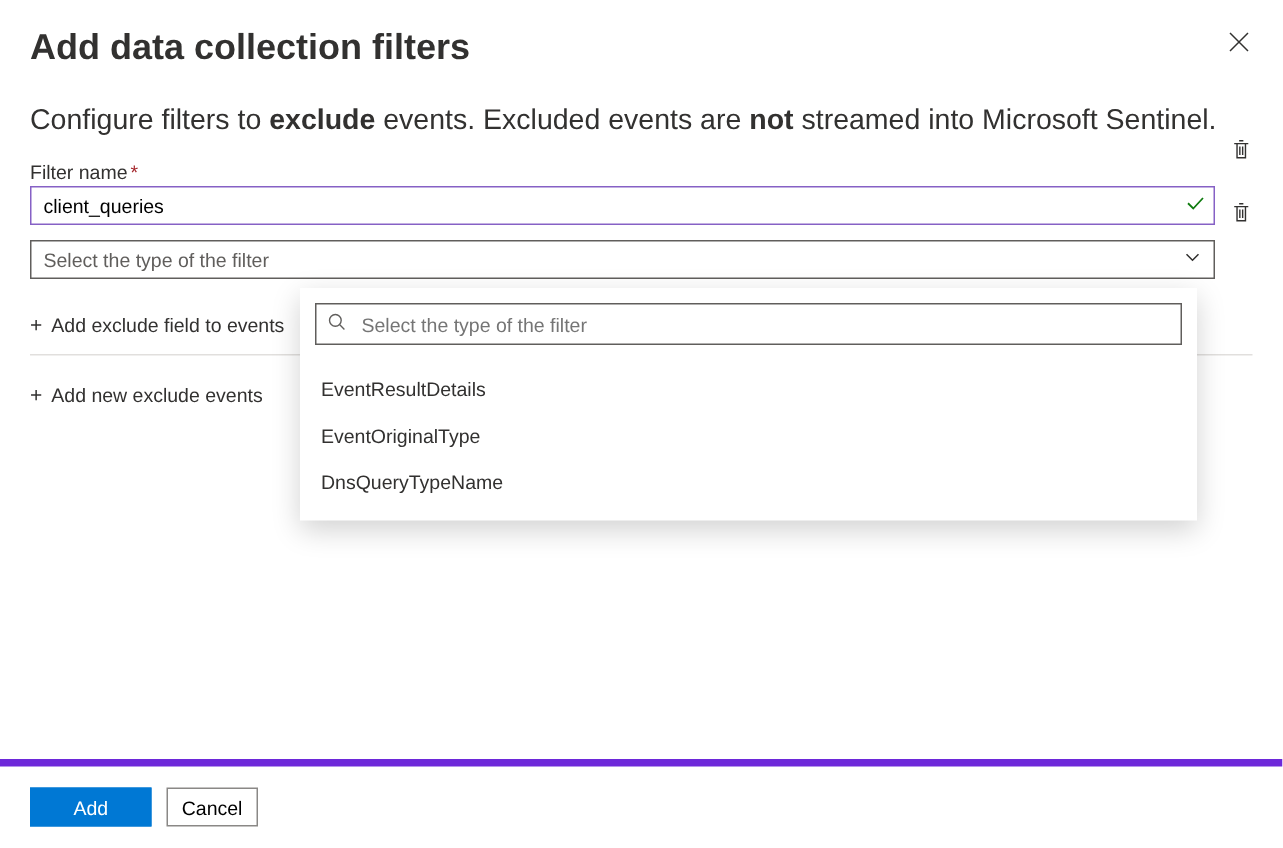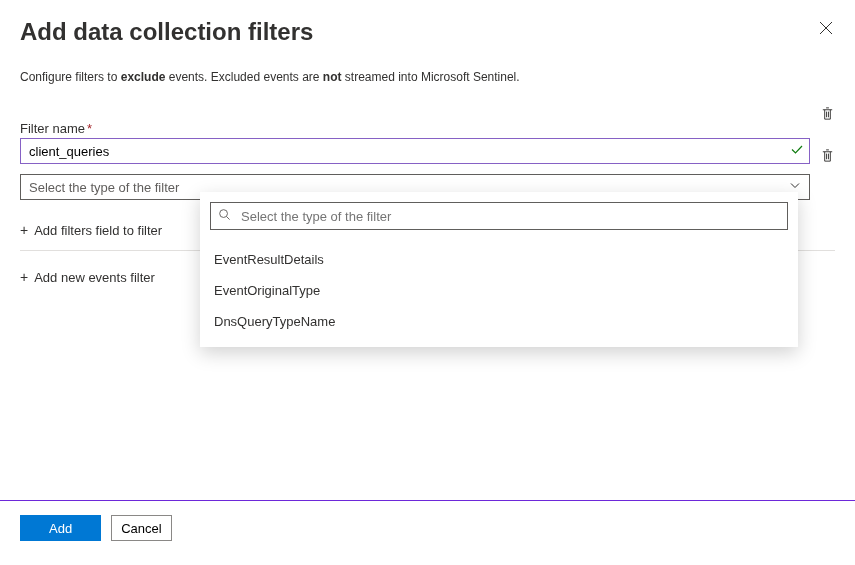--- a/index.html
+++ b/index.html
@@ -29,22 +29,21 @@
       margin-bottom: 24px;
     }
     .close-btn {
       font-size: 18px;
       color: #323130;
       cursor: pointer;
       padding: 2px;
       line-height: 1;
     }
     .description {
-      font-size: 12px;
-      margin-bottom: 22px;
+      font-size: 19px;
     }
     .description b { font-weight: 600; }
     .field-row {
       display: flex;
       align-items: center;
       gap: 10px;
     }
     .field-main { flex: 1; margin-top: 15px; }
     .label {
       font-size: 13px;
@@ -139,24 +138,24 @@
       color: #605e5c;
       pointer-events: none;
     }
     .dropdown-item {
       padding: 8px 4px;
       font-size: 13px;
       cursor: pointer;
     }
     .footer {
       position: absolute;
-      bottom: 10px;
+      bottom: 0;
       left: 0;
       right: 0;
-      border-top: 1px solid #6d28d9;
+      border-top: 5px solid #6d28d9;
       padding: 14px 20px;
       display: flex;
       gap: 10px;
       background: #fff;
     }
     .btn {
       height: 26px;
       padding: 0 9px;
       font-size: 13px;
       font-family: inherit;
@@ -221,30 +220,30 @@
         <svg width="15" height="15" viewBox="0 0 16 16">
             <path d="M3 4h10M6.5 2h3M5 4v10h6V4M7 6v6M9 6v6" stroke="#323130" stroke-width="1" fill="none"></path>
           </svg>
       </span>
     </div>
   </div>
 
   <div style="margin-top:18px">
     <span class="link-btn">
       <span class="plus">+</span>
-      <span>Add filters field to filter</span>
+      <span>Add exclude field to events</span>
     </span>
   </div>
 
   <hr class="divider">
 
   <div>
     <span class="link-btn">
       <span class="plus">+</span>
-      <span>Add new events filter</span>
+      <span>Add new exclude events</span>
     </span>
   </div>
 </div>
 
 <div class="dropdown">
   <div class="search-wrap">
     <span class="search-icon">
       <svg width="13" height="13" viewBox="0 0 14 14">
           <circle cx="6" cy="6" r="4.2" stroke="#605e5c" stroke-width="1" fill="none"></circle>
           <path d="M9.2 9.2 L12.5 12.5" stroke="#605e5c" stroke-width="1"></path>

